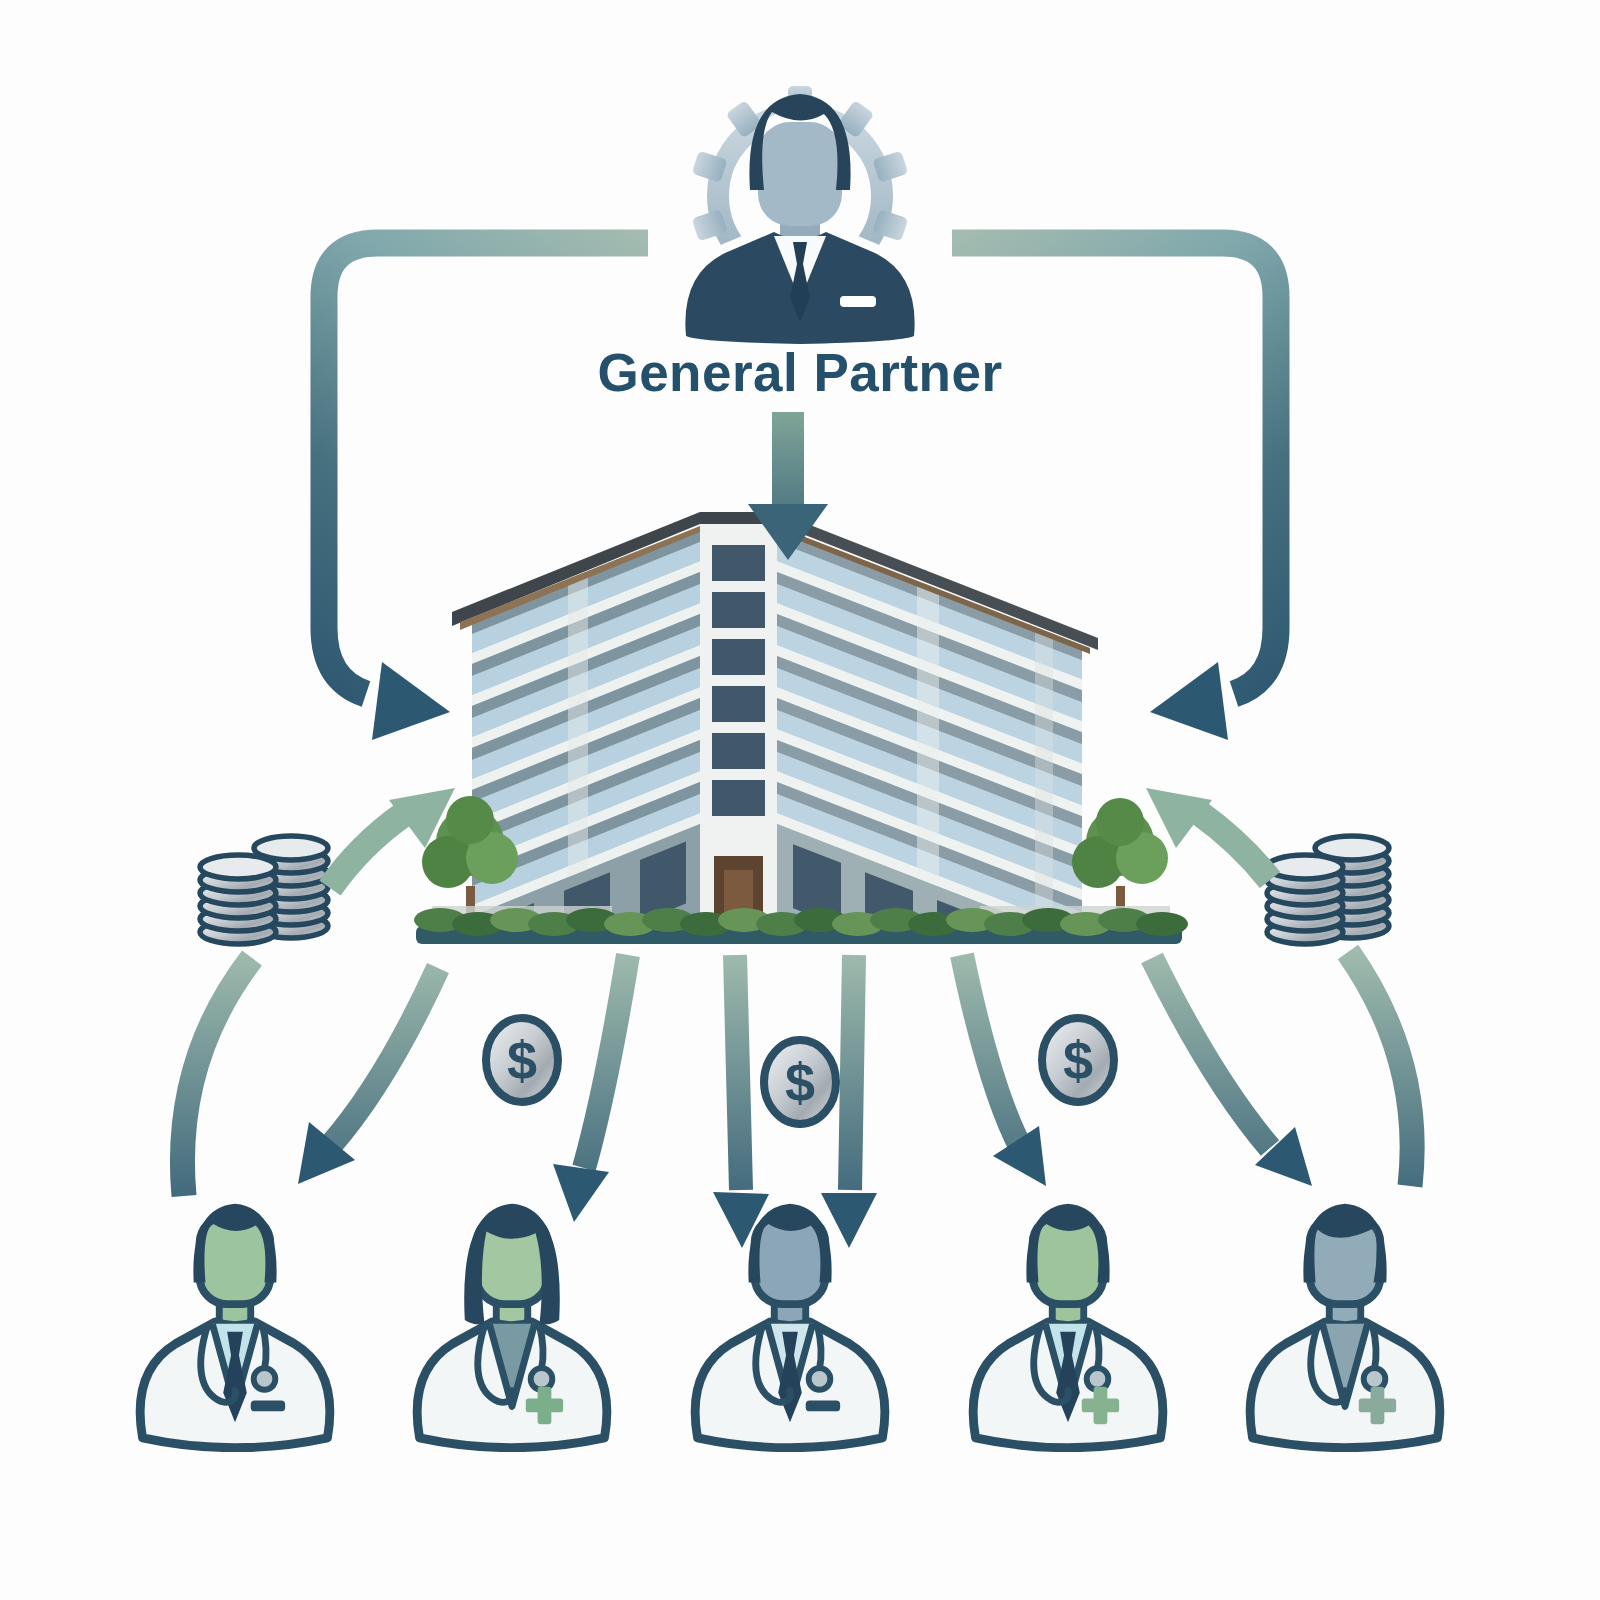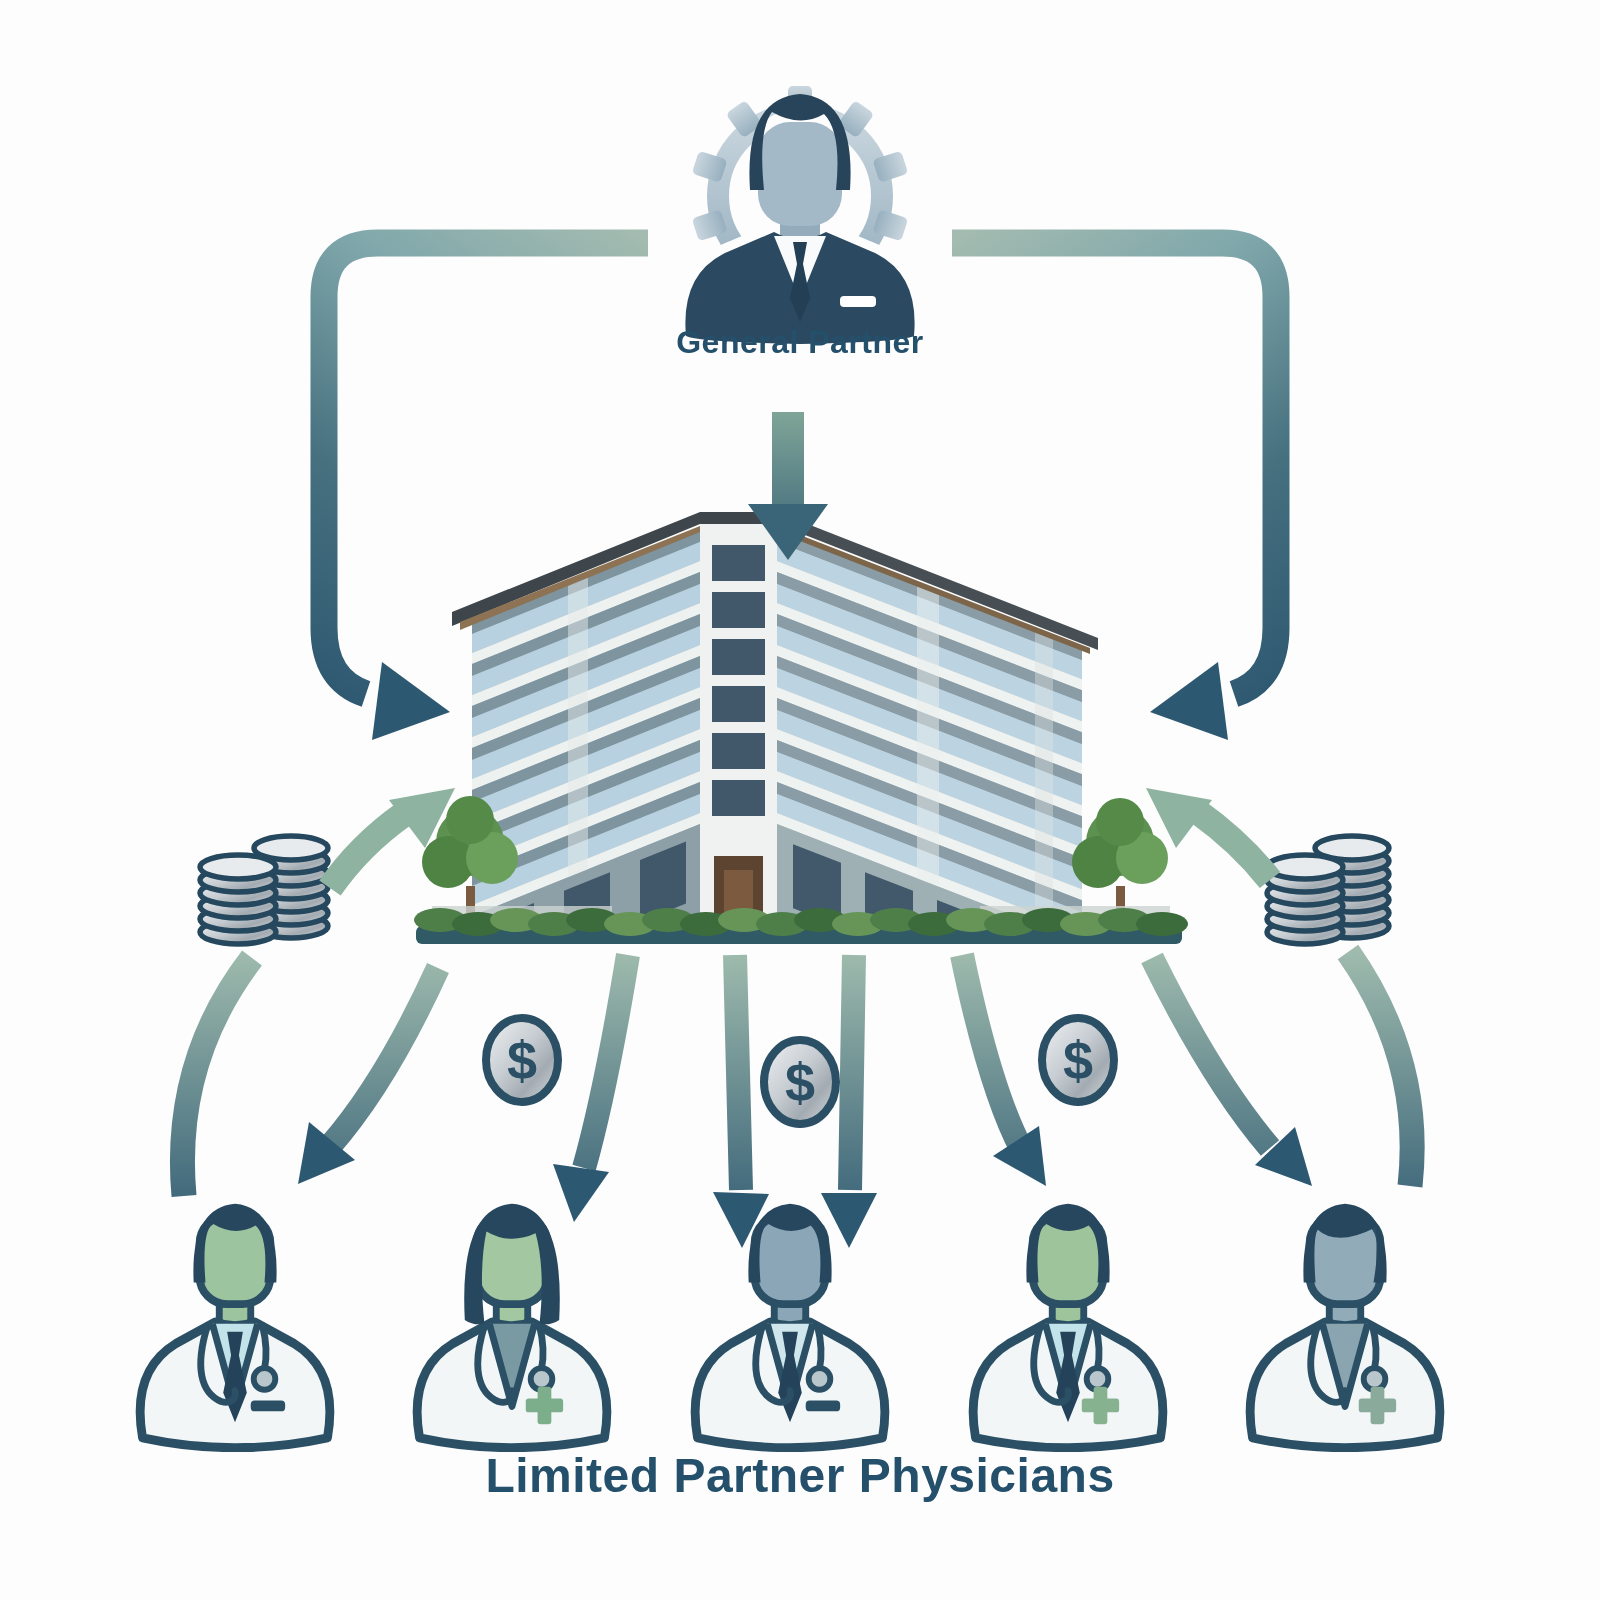--- a/index.html
+++ b/index.html
@@ -1,20 +1,20 @@
 <!DOCTYPE html>
 <html><head>
 <meta charset="utf-8">
 <style>
   html,body{margin:0;padding:0;background:#ffffff;}
   .canvas{position:relative;width:1600px;height:1600px;background:#fdfdfd;overflow:hidden;
           font-family:"Liberation Sans", sans-serif;}
   .diagram-label{position:absolute;left:0;width:1600px;text-align:center;
           font-weight:bold;color:#24506b;letter-spacing:0.5px;}
-  #gp-label{top:324px;font-size:32px;}
+  #gp-label{top:342px;font-size:53px;}
   #lp-label{top:1448px;font-size:48px;}
   svg{display:block;}
   #main-art{position:absolute;left:0;top:0;}
   .physician{position:absolute;width:236px;height:276px;top:1176px;}
 </style>
 </head>
 <body>
 
 <div class="canvas">
 
@@ -303,21 +303,20 @@
     <ellipse cx="800" cy="1082" rx="36" ry="42" fill="url(#lg-silver)" stroke="#2b5066" stroke-width="8"></ellipse>
     <text x="800" y="1101" text-anchor="middle" font-size="54" font-weight="bold" fill="#2b5066">$</text>
   </g>
   <g>
     <ellipse cx="1078" cy="1060" rx="36" ry="42" fill="url(#lg-silver)" stroke="#2b5066" stroke-width="8"></ellipse>
     <text x="1078" y="1079" text-anchor="middle" font-size="54" font-weight="bold" fill="#2b5066">$</text>
   </g>
 </svg>
 
 <div id="gp-label" class="diagram-label">General Partner</div>
-<div id="lp-label" class="diagram-label">Limited Partner Physicians</div>
 
   <svg class="physician" viewBox="0 0 240 280" style="left: 117px;">
     <rect x="104" y="112" width="32" height="44" rx="8" fill="#9cc49f" stroke="#2b5066" stroke-width="7"></rect>
     <path d="M26,266 Q14,198 60,170 L100,148 Q120,156 140,148 L180,170 Q226,198 214,266 Q168,276 120,276 Q72,276 26,266 Z" fill="#f2f6f7" stroke="#2b5066" stroke-width="9" stroke-linejoin="round"></path>
     <polygon points="97,150 143,150 120,234" fill="#c3e3ea"></polygon>
     <path d="M97,150 L120,234 L143,150" fill="none" stroke="#2b5066" stroke-width="7" stroke-linejoin="round"></path>
     <g class="tie">
       <path d="M112,158 L128,158 L124,182 L132,220 L120,250 L108,220 L116,182 Z" fill="#24435a"></path>
     </g>
     <path d="M92,152 C79,194 85,220 106,229 C116,232 122,226 120,218" fill="none" stroke="#2b5066" stroke-width="7" stroke-linecap="round"></path>

